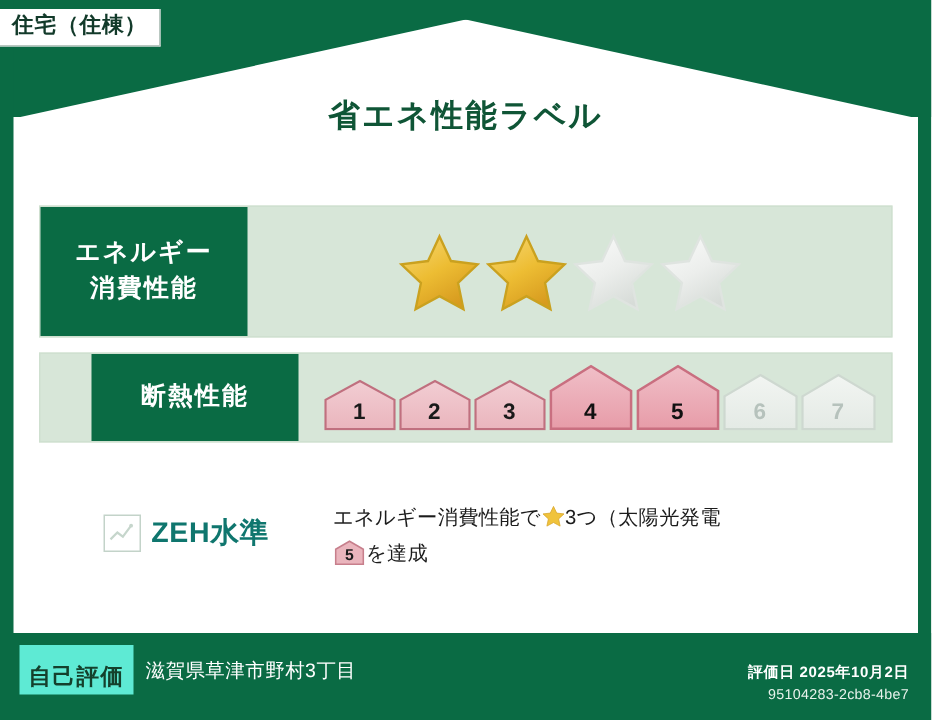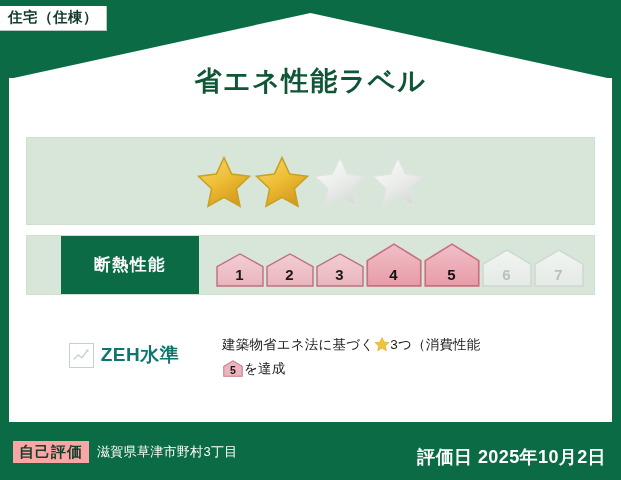--- a/index.html
+++ b/index.html
@@ -81,21 +81,21 @@
     color: #145c3c;
   }
   .title-small {
     font-size: 13.5px;
     font-weight: bold;
     letter-spacing: 1.2px;
     color: #176245;
   }
   .title-big {
     margin-top: 6px;
-    font-size: 27px;
+    font-size: 21px;
     font-weight: bold;
     letter-spacing: 1.6px;
     color: #0f5536;
   }
 
   
   .rows {
     position: absolute;
     left: 26px;
     top: 137px;
@@ -207,41 +207,41 @@
   
   .footer-left {
     position: absolute;
     left: 13px;
     bottom: 17px;
     display: flex;
     align-items: center;
     gap: 8px;
   }
   .self-eval {
-    background: #fca5a5;
+    background: #5eead4;
     color: #14402c;
     font-size: 15px;
     font-weight: bold;
     letter-spacing: 1px;
-    padding: 3px 6px 4px;
+    padding: 14px 6px 4px;
     line-height: 1;
   }
   .address {
     color: #ffffff;
     font-size: 13px;
     letter-spacing: .3px;
   }
   .footer-right {
     position: absolute;
     right: 15px;
     bottom: 11px;
     text-align: right;
     color: #ffffff;
   }
-  .eval-date { font-size: 18px; font-weight: bold; letter-spacing: .4px; margin-left: 21px; }
+  .eval-date { font-size: 10px; font-weight: bold; letter-spacing: .4px; margin-left: 21px; }
   .eval-id   { font-size: 9.5px; letter-spacing: .2px; margin-top: 3px; color: #e8f2ec; }
 </style>
 </head>
 <body>
 
 <div id="label">
 
   <div class="frame-top">
     <div class="roof-notch"></div>
   </div>
@@ -251,20 +251,24 @@
 
   <div class="corner-tag tag-left">住宅（住棟）</div>
 
   <div class="title-block">
     <div class="title-big">省エネ性能ラベル</div>
   </div>
 
   <div class="rows">
 
     <div class="perf-row row-energy">
+      <div class="row-label">
+        <span>エネルギー</span>
+        <span>消費性能</span>
+      </div>
       <div class="row-body">
         <div class="stars" id="stars-container">
             <span class="star"><svg viewBox="0 0 24 24" width="56" height="54">
                 <defs>
                   <linearGradient id="sg0" x1="0" y1="0" x2="0.6" y2="1">
                     <stop offset="0%" stop-color="#f7d979"></stop>
                     <stop offset="55%" stop-color="#edbd33"></stop>
                     <stop offset="100%" stop-color="#d79b1f"></stop>
                   </linearGradient>
                 </defs>
@@ -403,32 +407,33 @@
     <div class="zeh-badge">
       <span class="zeh-icon">
         <svg viewBox="0 0 24 24" width="22" height="22" aria-hidden="true">
           <polyline points="4,17 9,12 13,15 19,7" fill="none" stroke="#c6d6cc" stroke-width="1.6"></polyline>
           <circle cx="19" cy="7" r="1.4" fill="#c6d6cc"></circle>
         </svg>
       </span>
       <span class="zeh-text">ZEH水準</span>
     </div>
     <div class="desc">
-      <span>建築物省エネ法に基づく</span><span class="inline-star"><svg viewBox="0 0 24 24" width="16" height="16" aria-hidden="true">
+      <span>エネルギー消費性能で</span><span class="inline-star"><svg viewBox="0 0 24 24" width="16" height="16" aria-hidden="true">
             <polygon points="12,2.4 15.2,9.1 22.5,9.9 17.1,14.9 18.6,22.1 12,18.5 5.4,22.1 6.9,14.9 1.5,9.9 8.8,9.1" fill="#f0c33c" stroke="#d9a72c" stroke-width="0.8"></polygon>
-          </svg></span><span>3つ（消費性能</span><br><span class="inline-house"><svg viewBox="0 0 26 22" width="20" height="17" aria-hidden="true">
+          </svg></span><span>3つ（太陽光発電</span><br><span class="inline-house"><svg viewBox="0 0 26 22" width="20" height="17" aria-hidden="true">
             <polygon points="1,21 1,8 13,1 25,8 25,21" fill="#eab5bd" stroke="#c77f8c" stroke-width="1.4"></polygon>
           </svg><span class="num">5</span></span><span>を達成</span>
     </div>
   </div>
 
   <div class="footer-left">
     <span class="self-eval">自己評価</span>
     <span class="address">滋賀県草津市野村3丁目</span>
   </div>
   <div class="footer-right">
     <div class="eval-date">
       <span>評価日</span>
       <span>2025年10月2日</span>
     </div>
+    <div class="eval-id">95104283-2cb8-4be7</div>
   </div>
 
 </div>
 
 </body></html>

